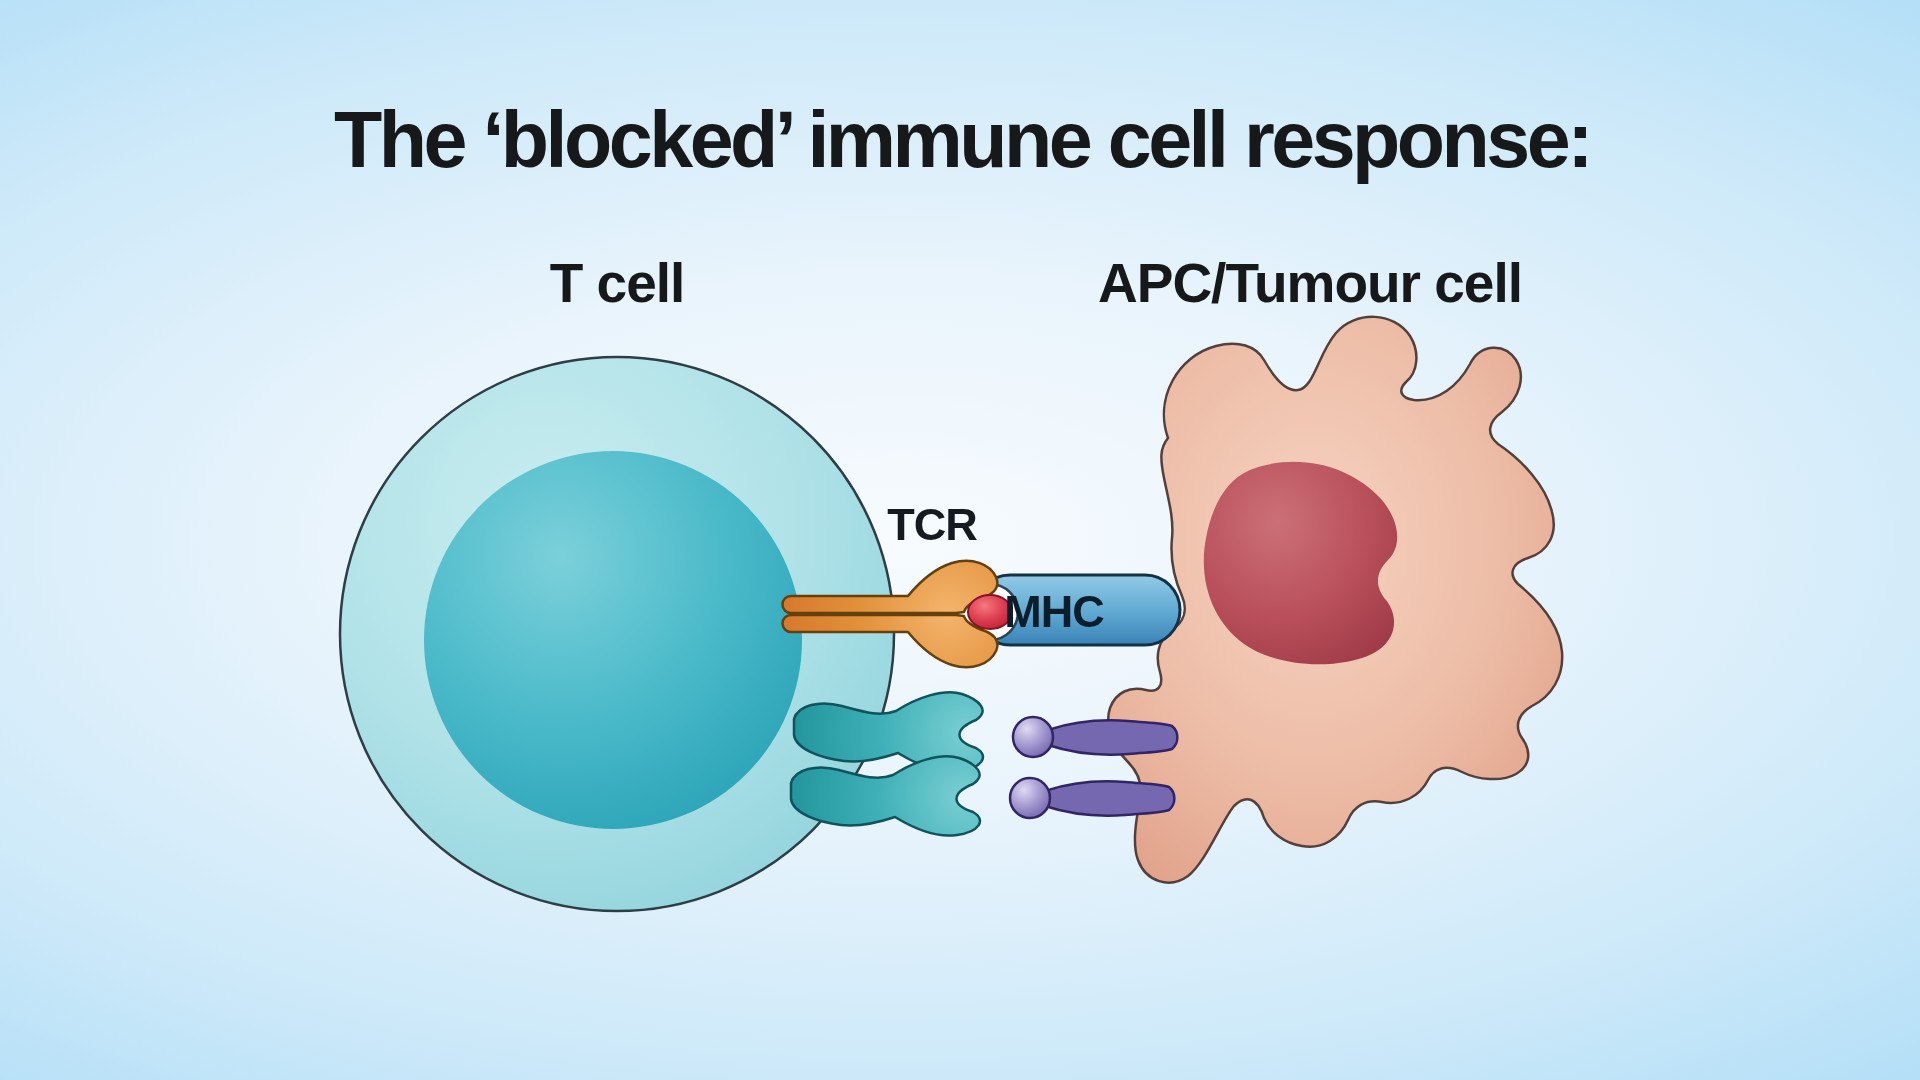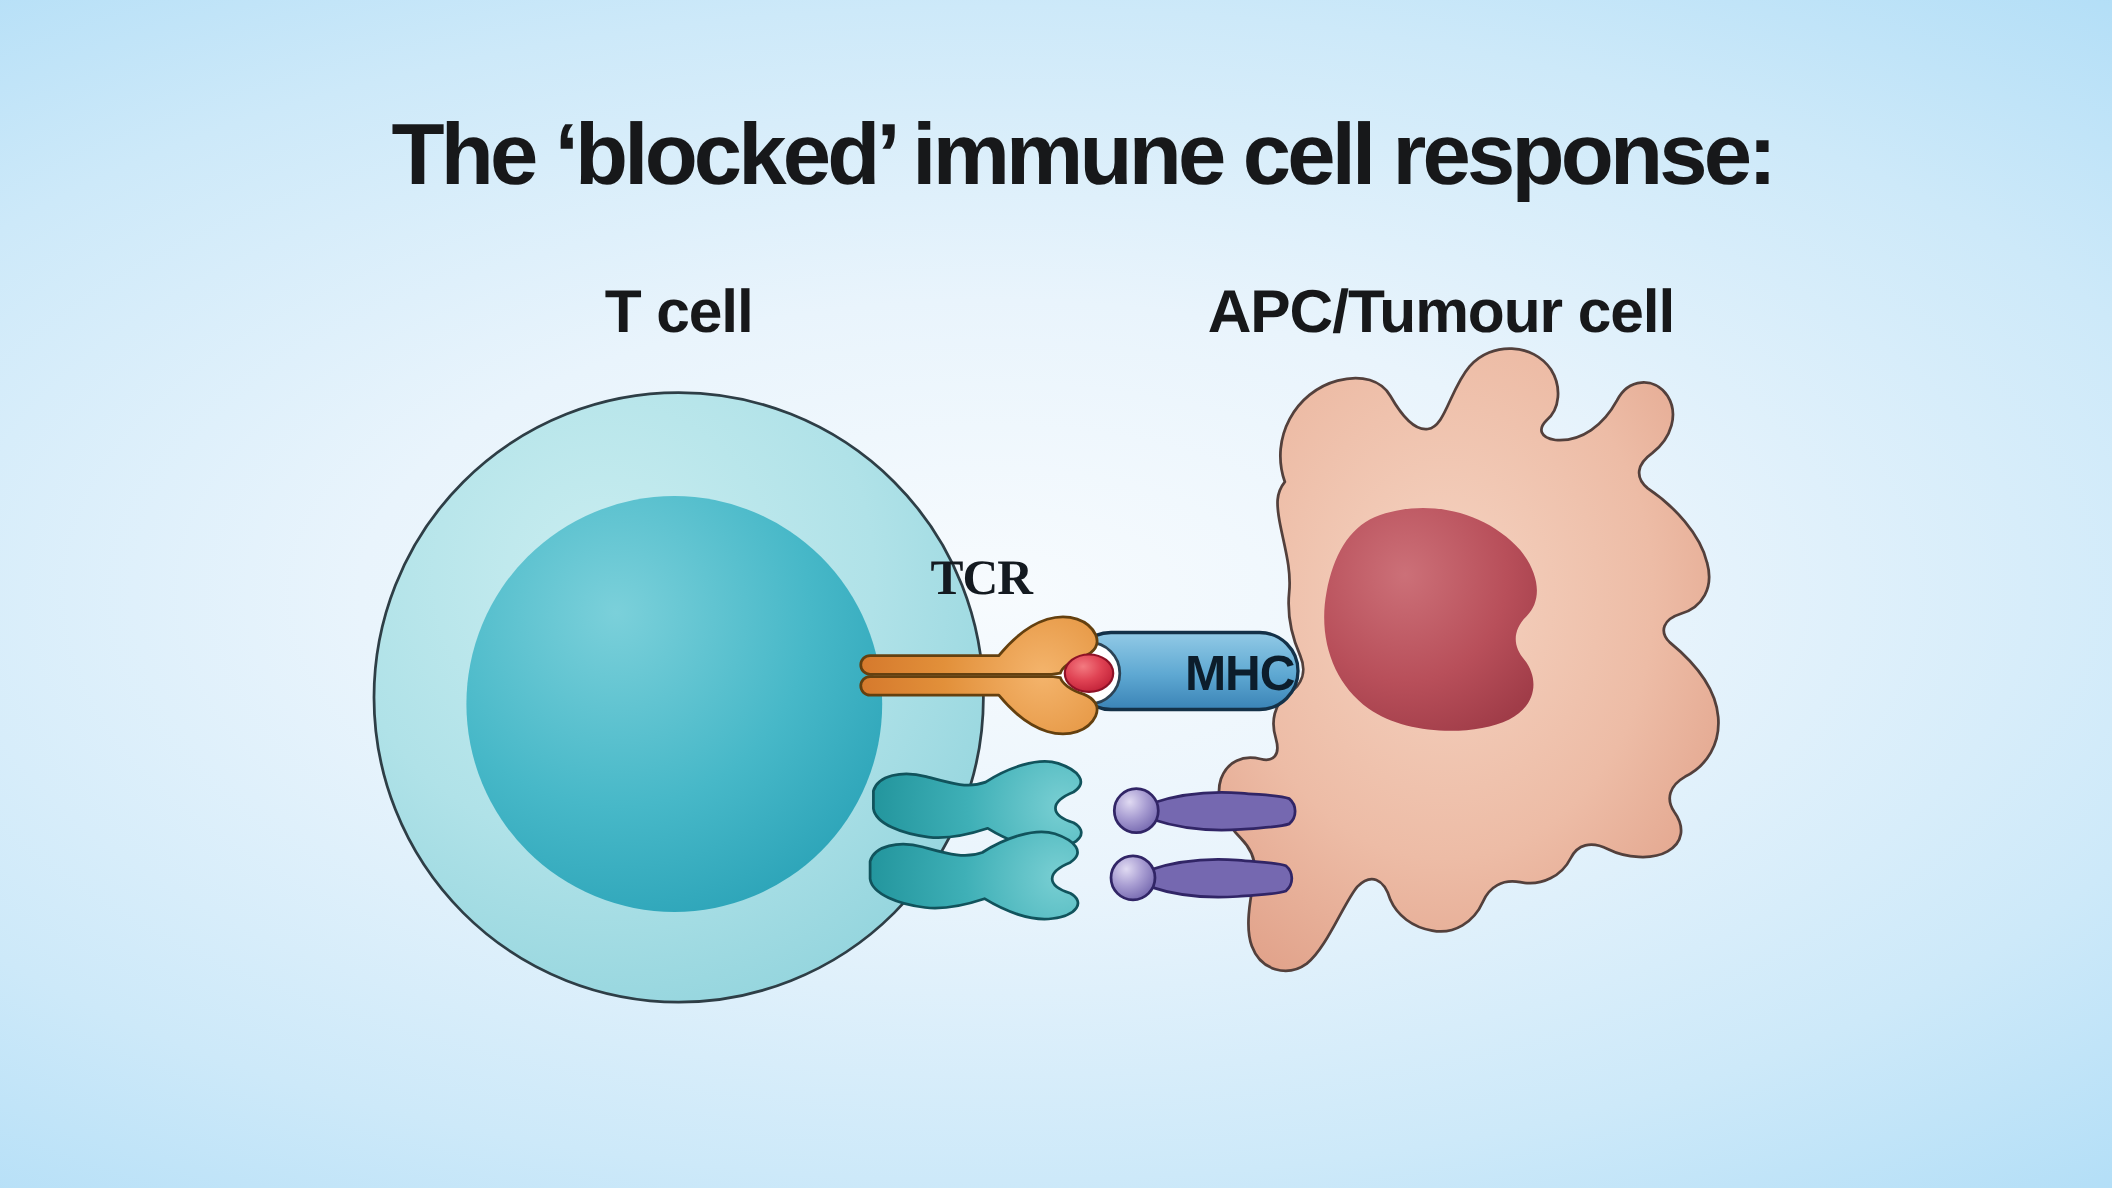--- a/index.html
+++ b/index.html
@@ -4,36 +4,36 @@
 <style>
   html,body{margin:0;padding:0;background:#222;}
   .frame{
     position:relative;width:1920px;height:1080px;overflow:hidden;
     font-family:"Liberation Sans",sans-serif;
     background:radial-gradient(115% 95% at 47% 50%,
       #f7fbfe 0%, #e9f4fc 26%, #cde9f9 52%, #a8daf6 78%, #8bcdf4 100%);
   }
   .diagram-svg{position:absolute;left:0;top:0;}
   .title{
-    position:absolute;top:94px;left:984px;transform:translateX(-50%);
+    position:absolute;top:94px;left:962px;transform:translateX(-50%);
     font-size:79px;font-weight:700;letter-spacing:-3.5px;color:#17181a;
     white-space:nowrap;
   }
   .cell-label{
     position:absolute;transform:translateX(-50%);white-space:nowrap;
     font-size:55px;font-weight:700;letter-spacing:-1px;color:#17181a;
   }
   .lbl-tcell{left:617px;top:251px;}
   .lbl-apc{left:1310px;top:251px;}
   .small-label{
     position:absolute;transform:translateX(-50%);white-space:nowrap;
     font-size:45px;font-weight:700;letter-spacing:-1px;color:#141a20;
   }
-  .lbl-tcr{left:892px;top:499px;font-family:Liberation Serif, serif;}
-  .lbl-mhc{left:1127px;top:586px;color:#0c1d2b;}
+  .lbl-tcr{left:932px;top:499px;}
+  .lbl-mhc{left:1054px;top:586px;color:#0c1d2b;}
   .watermark{
     position:absolute;left:1508px;top:951px;white-space:nowrap;
     font-size:57px;line-height:1;user-select:none;
     text-shadow:0 1px 1px rgba(255,255,255,0.55);
   }
   .wm-serif{font-family:"Liberation Serif",serif;color:rgba(122,146,162,0.58);}
   .wm-sans{font-family:"Liberation Sans",sans-serif;font-weight:400;
            color:rgba(136,158,173,0.50);letter-spacing:2px;}
 </style>
 </head>

